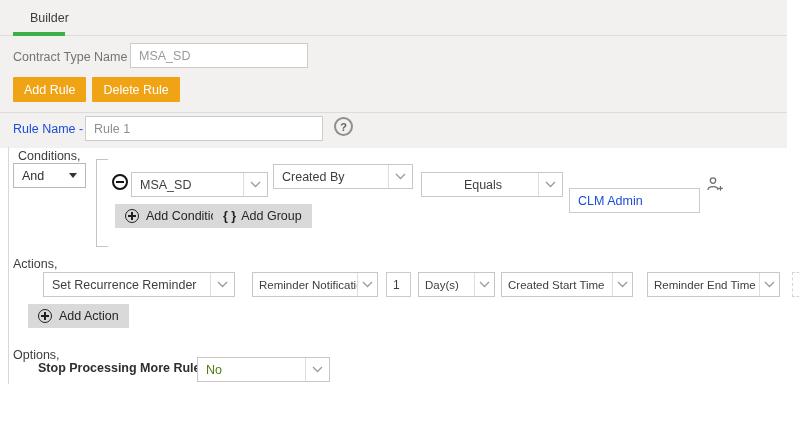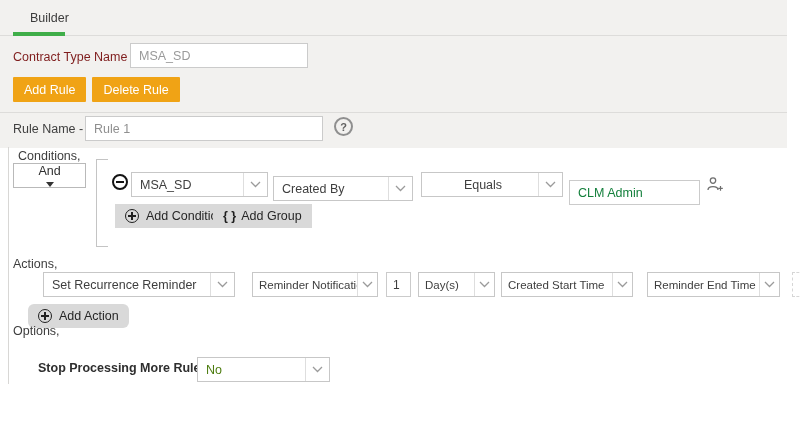--- a/index.html
+++ b/index.html
@@ -5,41 +5,41 @@
   * { margin:0; padding:0; box-sizing:border-box; }
   html,body { background:#ffffff; }
   body { font-family:"Liberation Sans", sans-serif; }
   .page { position:relative; width:800px; height:384px; background:#ffffff; overflow:hidden; }
 
   
   .header { position:absolute; left:0; top:0; width:787px; height:148px; background:#f2f1ef; }
   .tab-label { position:absolute; left:30px; top:11px; font-size:12.5px; color:#3c3c3c; }
   .tab-row-line { position:absolute; left:0; top:35px; width:787px; height:1px; background:#dddcda; }
   .tab-underline { position:absolute; left:13px; top:32px; width:52px; height:4px; background:#3fae49; }
-  .lbl { position:absolute; font-size:12.5px; color:#7f1d1d; white-space:nowrap; }
+  .lbl { position:absolute; font-size:12.5px; color:#737373; white-space:nowrap; }
   .tinput { position:absolute; border:1px solid #cbcbcb; background:#fff; font-family:"Liberation Sans",sans-serif;
             font-size:12.5px; color:#9a9a9a; padding:0 8px; outline:none; }
   .btn-row { position:absolute; left:13px; top:77px; display:flex; gap:6px; }
   .obtn { height:25px; background:#f0a315; color:#ffffff; border:none; font-family:"Liberation Sans",sans-serif;
           font-size:12.5px; padding:0 11px; display:inline-flex; align-items:center; border-radius:1px; cursor:pointer; }
   .divider2 { position:absolute; left:0; top:112px; width:787px; height:1px; background:#dddcda; }
   .help { position:absolute; left:334px; top:117px; width:19px; height:19px; border:2px solid #8f8f8f; border-radius:50%;
           color:#616161; font-size:11px; font-weight:700; display:flex; align-items:center; justify-content:center; background:transparent; }
 
   
   .panel-left-border { position:absolute; left:8px; top:147px; width:1px; height:245px; background:#d8d7d5; }
   .section-lbl { position:absolute; font-size:12.5px; color:#3d3d3d; }
   .sel { position:absolute; height:25px; background:#fff; border:1px solid #c7c7c7; font-size:12.5px; color:#3e3e3e;
          display:flex; align-items:center; padding-left:8px; padding-right:26px; white-space:nowrap; overflow:hidden; cursor:pointer; }
   .sel .chev { position:absolute; right:0; top:0; height:100%; width:24px; border-left:1px solid #dedede;
                display:flex; align-items:center; justify-content:center; background:#fff; }
   .sel.small { font-size:11.5px; padding-left:6px; padding-right:22px; }
   .sel.small .chev { width:20px; }
   .and-sel { position:absolute; left:13px; top:163px; width:73px; height:25px; background:#fff; border:1px solid #b9b9b9;
-             font-size:12.5px; color:#2f2f2f; display:flex; align-items:center; padding:0 8px; justify-content:space-between; cursor:pointer;flex-direction:column; }
+             font-size:12.5px; color:#2f2f2f; display:flex; align-items:center; padding:0 8px; justify-content:space-between; cursor:pointer; }
   .tri { width:0; height:0; border-left:4px solid transparent; border-right:4px solid transparent; border-top:5px solid #333; }
   .bracket-v { position:absolute; left:96px; top:159px; width:1px; height:88px; background:#c4c4c4; }
   .bracket-t { position:absolute; left:96px; top:159px; width:12px; height:1px; background:#c4c4c4; }
   .bracket-b { position:absolute; left:96px; top:246px; width:12px; height:1px; background:#c4c4c4; }
   .minus { position:absolute; left:112px; top:174px; width:16px; height:16px; border:2px solid #141414; border-radius:50%; cursor:pointer; }
   .minus::after { content:""; position:absolute; left:2px; right:2px; top:50%; margin-top:-1px; height:2px; background:#141414; }
   .gbtn { position:absolute; height:24px; background:#d9d9d9; border:none; display:inline-flex; align-items:center;
           padding:0 10px; font-family:"Liberation Sans",sans-serif; font-size:12.5px; color:#262626; cursor:pointer; }
   .cplus { width:14px; height:14px; border:1.5px solid #202020; border-radius:50%; position:relative; display:inline-block;
            margin-right:7px; flex:none; }
@@ -71,21 +71,21 @@
     <div class="lbl" style="left:13px; top:50px;">Contract Type Name</div>
     <input class="tinput" style="left: 130px; top: 43px; width: 178px; height: 25px;" readonly="" value="MSA_SD">
 
     <div class="btn-row">
       <button class="obtn">Add Rule</button>
       <button class="obtn">Delete Rule</button>
     </div>
 
     <div class="divider2"></div>
 
-    <div class="lbl" style="left:13px; top:122px; color:#404040;">Rule Name -</div>
+    <div class="lbl" style="left:13px; top:122px; color:#1d4ed8;">Rule Name -</div>
     <input class="tinput" style="left: 85px; top: 116px; width: 238px; height: 25px; color: rgb(143, 143, 143);" value="Rule 1">
     <div class="help">?</div>
   </div>
 
   <div class="panel-left-border"></div>
 
   <div class="section-lbl" style="left:18px; top:149px;">Conditions,</div>
 
   <div class="and-sel">
     <span>And</span>
@@ -99,37 +99,37 @@
   <div class="minus"></div>
 
   <div class="sel" style="left:131px; top:172px; width:137px;">
     <span>MSA_SD</span>
     <span class="chev">
       <svg width="11" height="7">
           <polyline points="1,1 5.5,5.5 10,1" fill="none" stroke="#9b9b9b" stroke-width="1.3"></polyline>
         </svg>
     </span>
   </div>
-  <div class="sel" style="left:273px; top:164px; width:140px;margin-top:12px;">
+  <div class="sel" style="left:273px; top:164px; width:140px;">
     <span>Created By</span>
     <span class="chev">
       <svg width="11" height="7">
           <polyline points="1,1 5.5,5.5 10,1" fill="none" stroke="#9b9b9b" stroke-width="1.3"></polyline>
         </svg>
     </span>
   </div>
   <div class="sel" style="left:421px; top:172px; width:142px;justify-content:center;">
     <span>Equals</span>
     <span class="chev">
       <svg width="11" height="7">
           <polyline points="1,1 5.5,5.5 10,1" fill="none" stroke="#9b9b9b" stroke-width="1.3"></polyline>
         </svg>
     </span>
   </div>
-  <input class="tinput" style="left: 569px; top: 180px; width: 131px; height: 25px; color: #15803d;" value="CLM Admin">
+  <input class="tinput" style="left: 569px; top: 188px; width: 131px; height: 25px; color: #1d4ed8;" value="CLM Admin">
 
   <span class="person-icon">
     <svg width="18" height="17" viewBox="0 0 18 17">
       <circle cx="7" cy="4.6" r="2.7" fill="none" stroke="#6e6e6e" stroke-width="1.3"></circle>
       <path d="M2 14 C2 9.6 12 9.6 12 14" fill="none" stroke="#6e6e6e" stroke-width="1.3"></path>
       <path d="M12.2 12.4 h4.6 M14.5 10.1 v4.6" fill="none" stroke="#6e6e6e" stroke-width="1.2"></path>
     </svg>
   </span>
 
   <button class="gbtn" style="left:115px; top:204px;">
@@ -179,26 +179,26 @@
   <div class="sel small" style="left:647px; top:272px; width:133px;">
     <span>Reminder End Time</span>
     <span class="chev">
       <svg width="11" height="7">
           <polyline points="1,1 5.5,5.5 10,1" fill="none" stroke="#9b9b9b" stroke-width="1.3"></polyline>
         </svg>
     </span>
   </div>
   <div class="cutoff"></div>
 
-  <button class="gbtn" style="left:28px; top:304px;border-radius:6px;">
+  <button class="gbtn" style="left:28px; top:304px;">
     <span class="cplus"></span>
     <span>Add Action</span>
   </button>
 
-  <div class="section-lbl" style="left:13px; top:324px;">Options,</div>
+  <div class="section-lbl" style="left:13px; top:348px;">Options,</div>
   <div class="bold-lbl" style="left:38px; top:361px;">Stop Processing More Rules</div>
   <div class="sel" style="left:197px; top:357px; width:133px; color:#4d7c0f;">
     <span>No</span>
     <span class="chev">
       <svg width="11" height="7">
           <polyline points="1,1 5.5,5.5 10,1" fill="none" stroke="#9b9b9b" stroke-width="1.3"></polyline>
         </svg>
     </span>
   </div>
 

